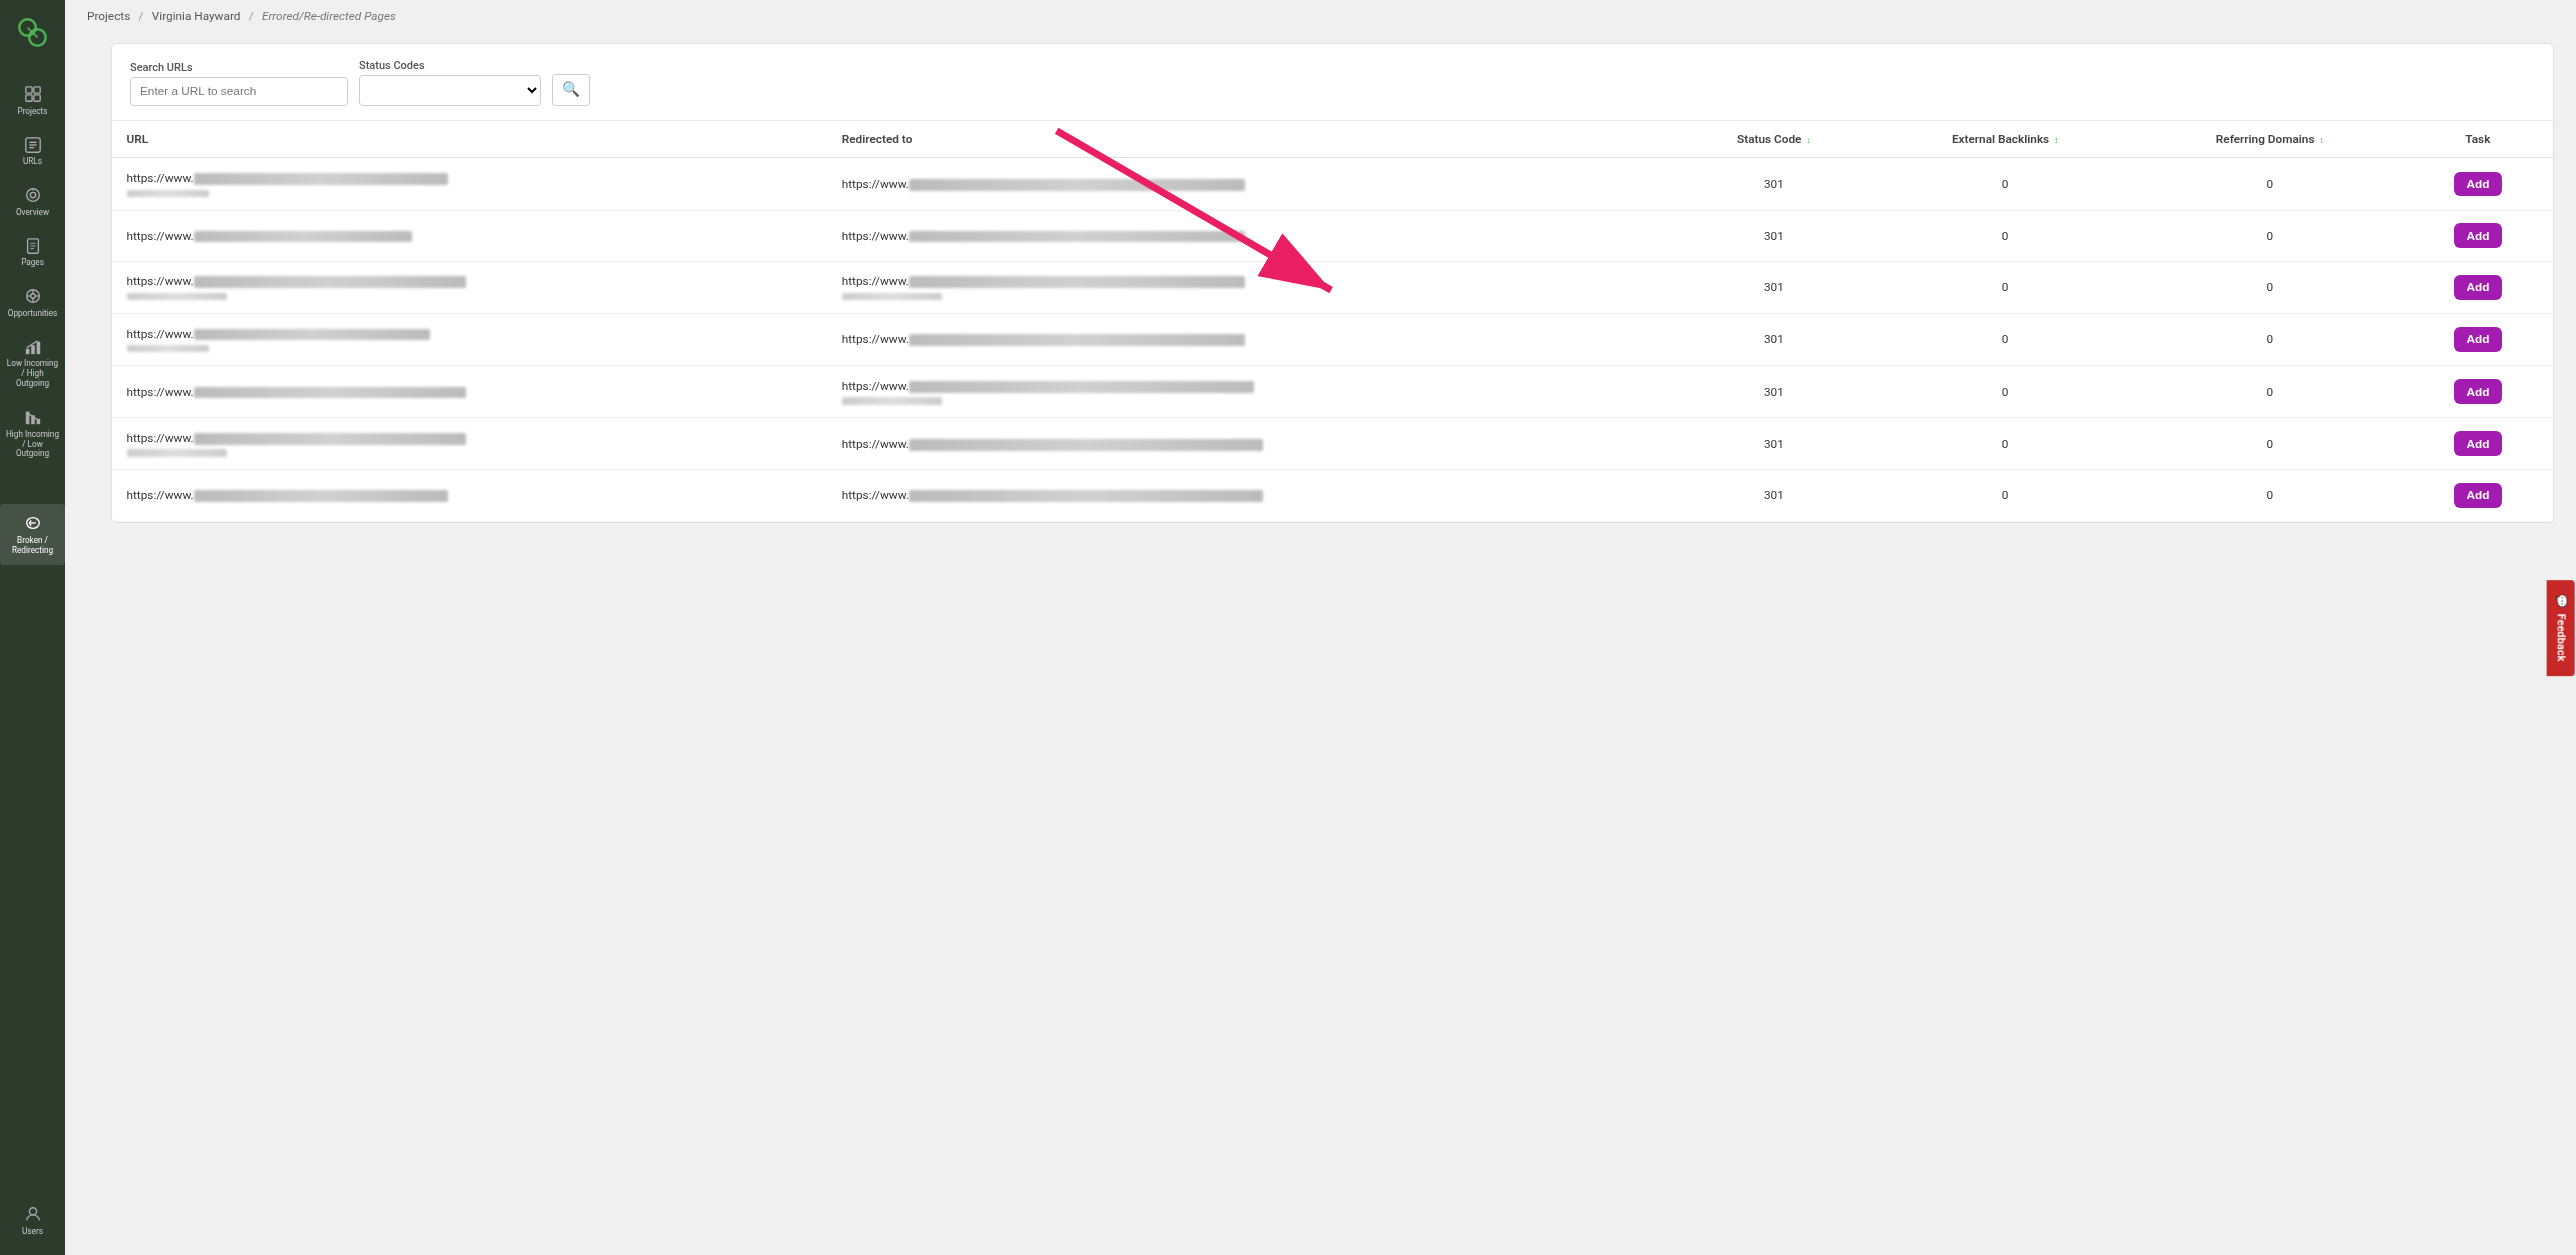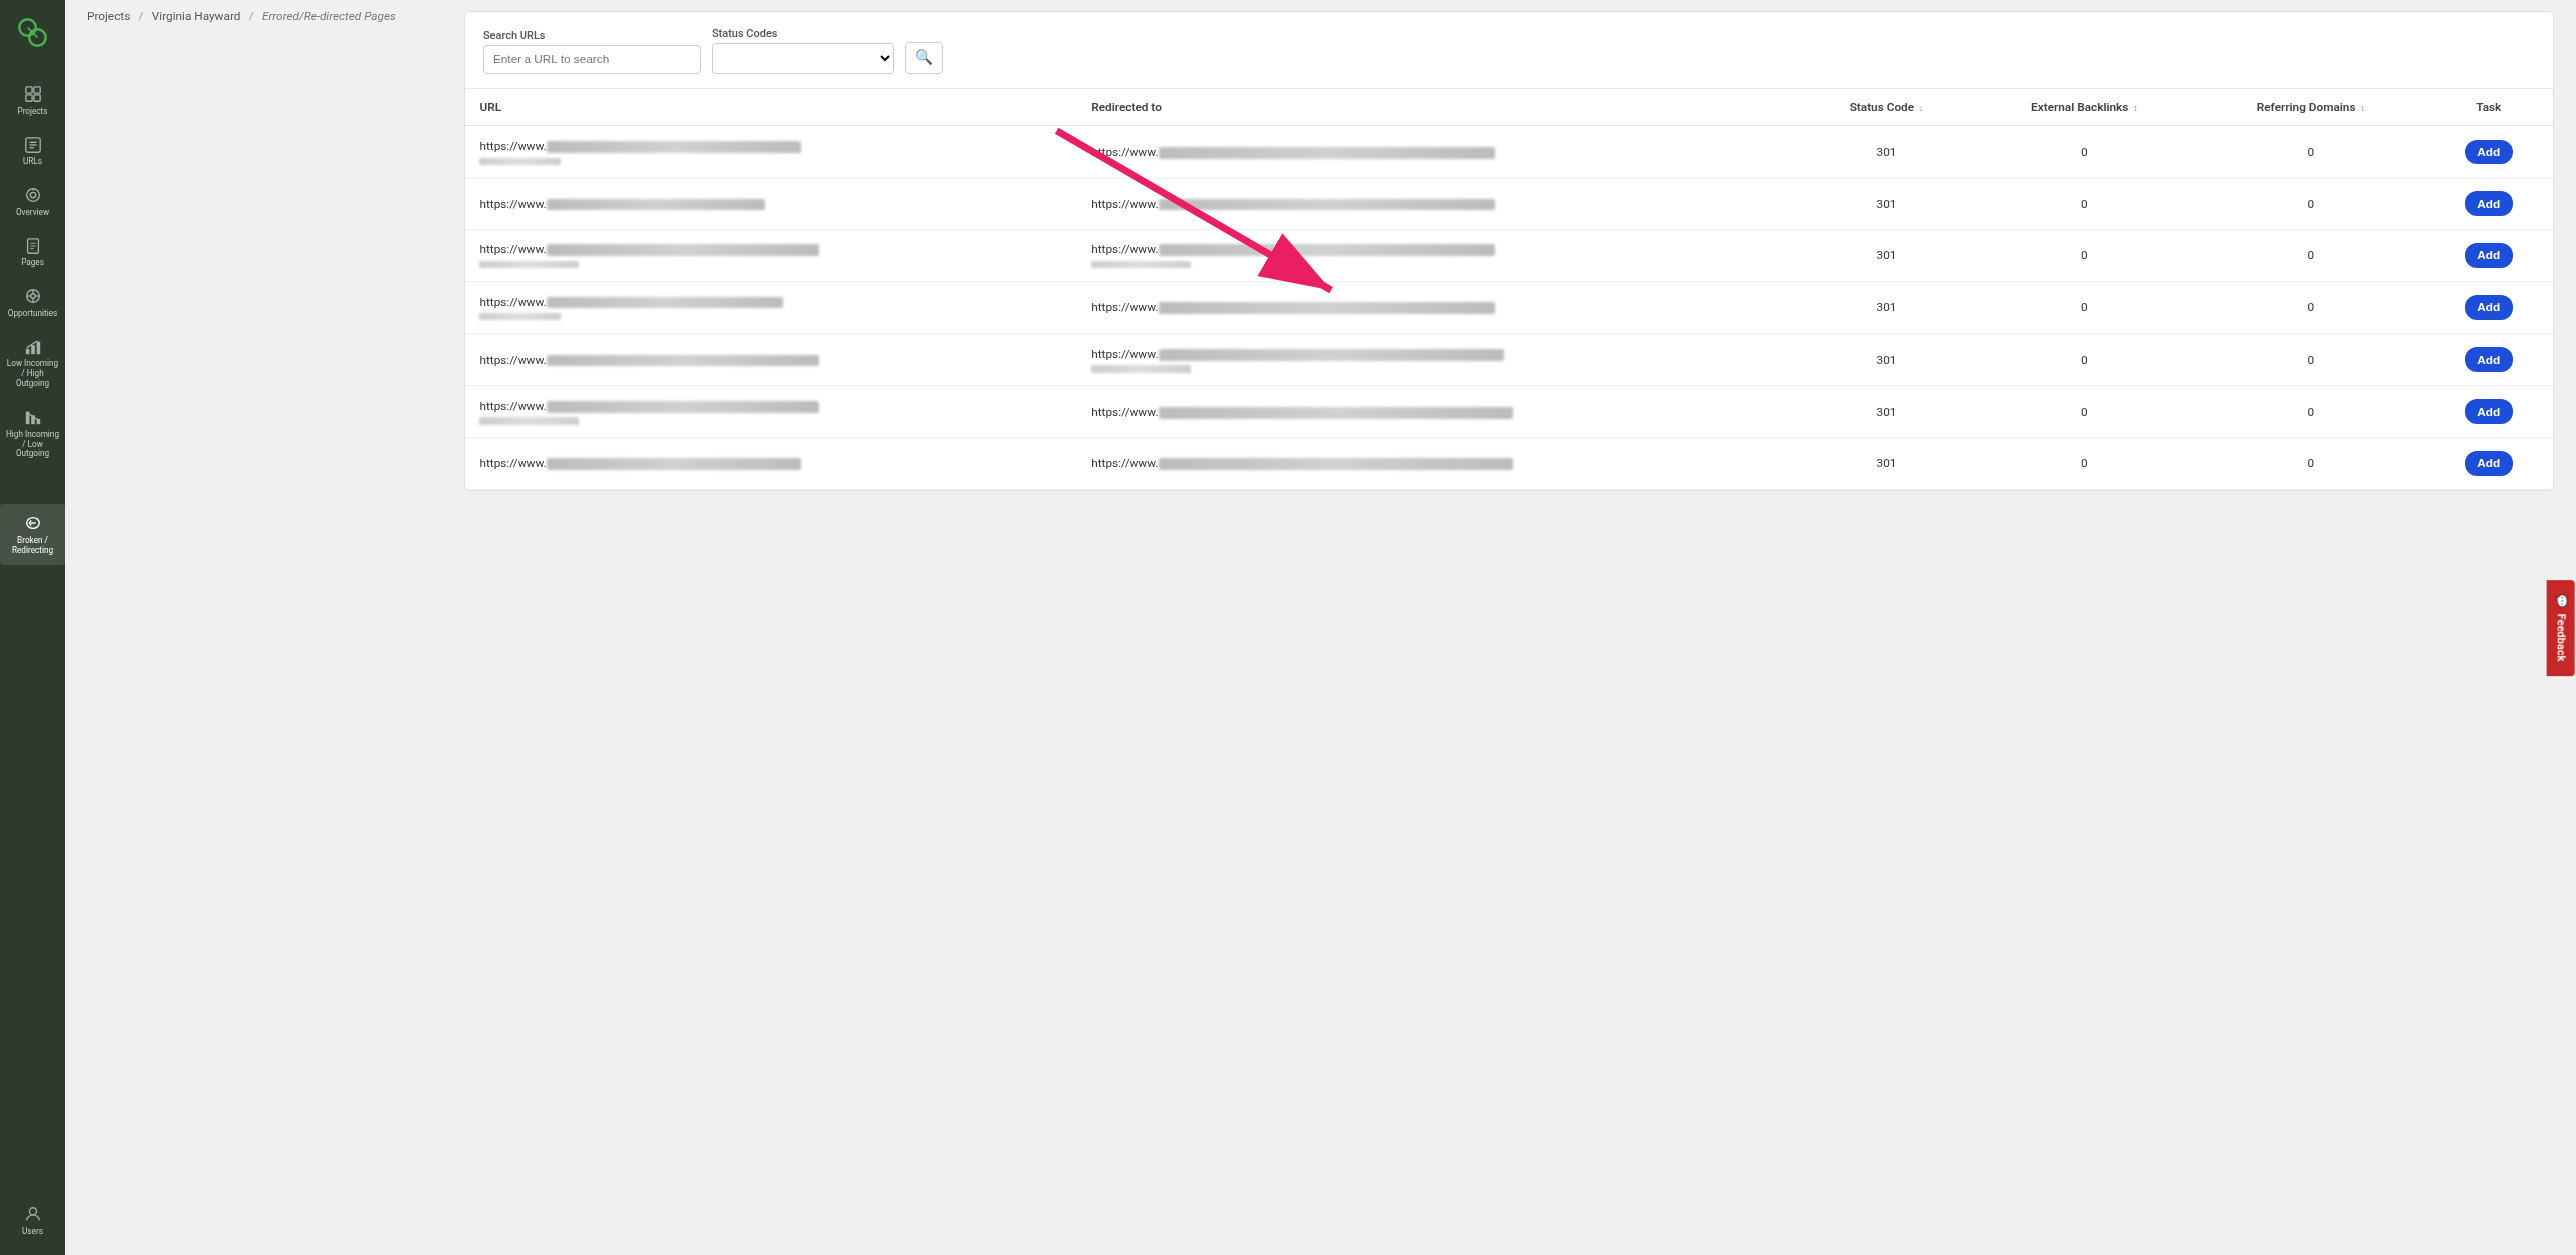--- a/index.html
+++ b/index.html
@@ -34,20 +34,21 @@
       width: 100%;
       border-radius: 3.6px;
     }
     .sidebar-item.active { color: #fff; margin-top: 36px; }
     .sidebar-item .label { font-size: 8.2px; line-height: 1.2; color: #ccc; }
 
     
     .main {
       flex: 1;
       display: flex;
+      flex-direction: column;
       overflow: hidden;
       background: #f0f0f0;
     }
 
     
     .header {
       background: #fff;
       padding: 14.5px 22px;
       border-bottom: 0.9px solid #e0e0e0;
     }
@@ -167,24 +168,24 @@
     .url-prefix { font-size: 11.8px; color: #333; }
 
     
     .status-code { text-align: center; font-size: 11.8px; color: #333; }
 
     
     .count-cell { text-align: center; font-size: 11.8px; color: #333; }
 
     
     .add-btn {
-      background: #1d4ed8;
+      background: #a21caf;
       color: #fff;
       border: none;
-      border-radius: 12px;
+      border-radius: 6px;
       padding: 5.4px 12.7px;
       font-size: 11.8px;
       font-weight: 600;
       cursor: pointer;
     }
 
     
     .feedback-tab {
       position: fixed;
       right: -33px;

